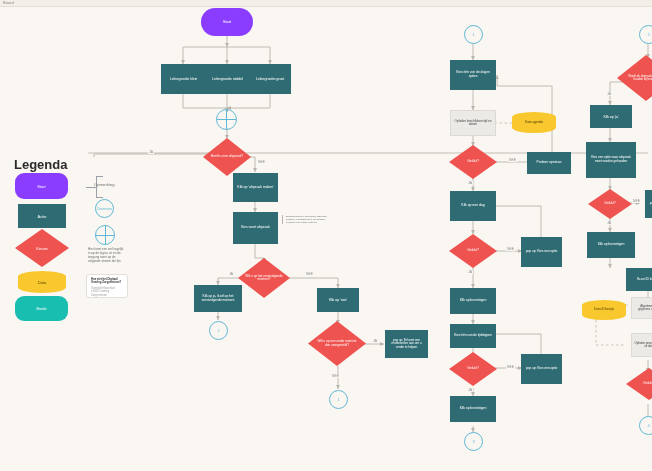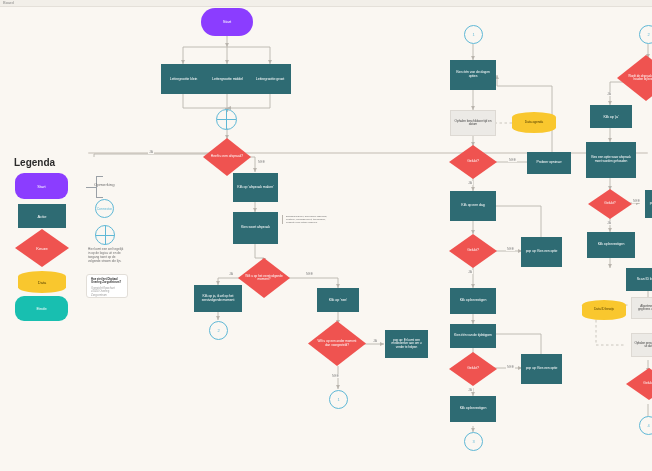--- a/index.html
+++ b/index.html
@@ -197,21 +197,21 @@
       <path d="M627,203 L640,203"></path>
       <path d="M610,218 L610,232"></path>
       <path d="M610,258 L610,268"></path>
       <path d="M648,291 L648,302"></path>
       <path d="M648,360 L648,372"></path>
       <path d="M648,404 L648,432"></path>
     </g>
   </svg>
 
   <div id="legend">
-    <div id="legend-title" style="left:14px; top:157px; font-size:10px;">Legenda</div>
+    <div id="legend-title" style="left:14px; top:157px; font-size:13px;">Legenda</div>
 
     <div class="lg-shape" style="left:15px; top:173px; width:53px; height:26px; background:#8b3dff; border-radius:9px; font-size:4px;">
       <span>Start</span>
     </div>
 
     <div class="lg-shape" style="left:18px; top:204px; width:48px; height:24px; background:#2e6b73; font-size:4px;">
       <span>Actie</span>
     </div>
 
     <div class="lg-shape" style="left:15px; top:229px; width:54px; height:38px; font-size:4px;">

